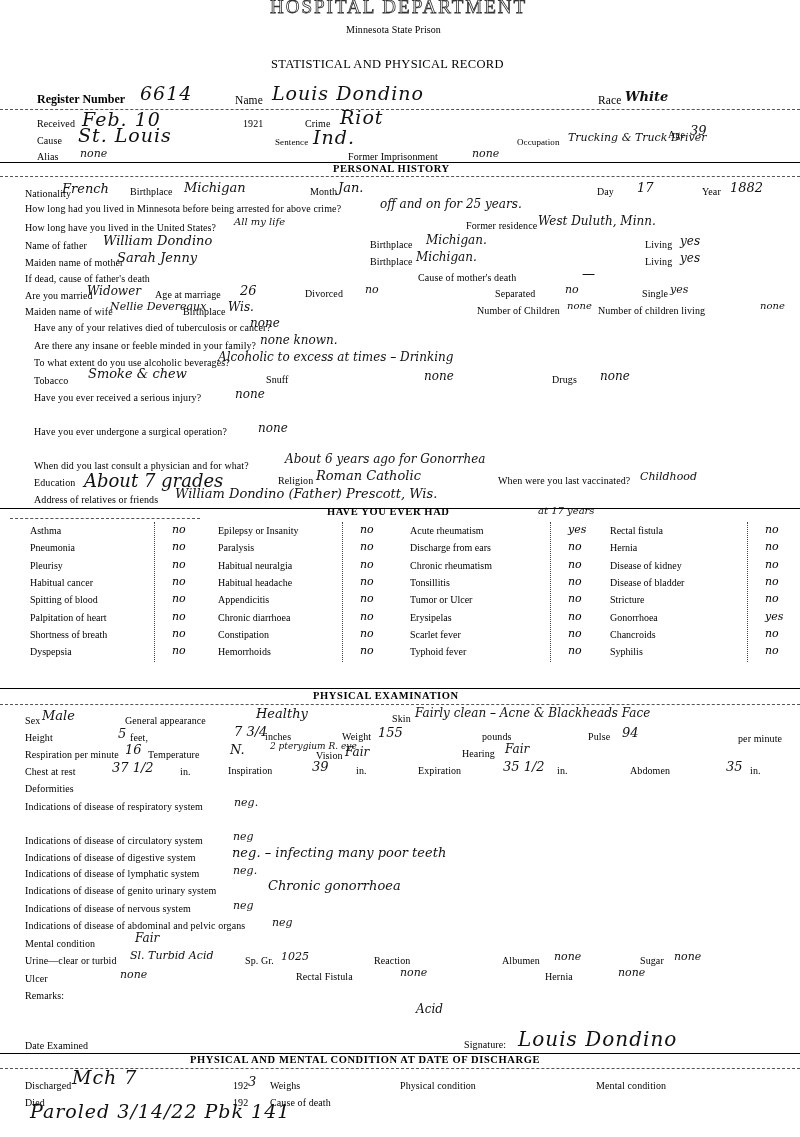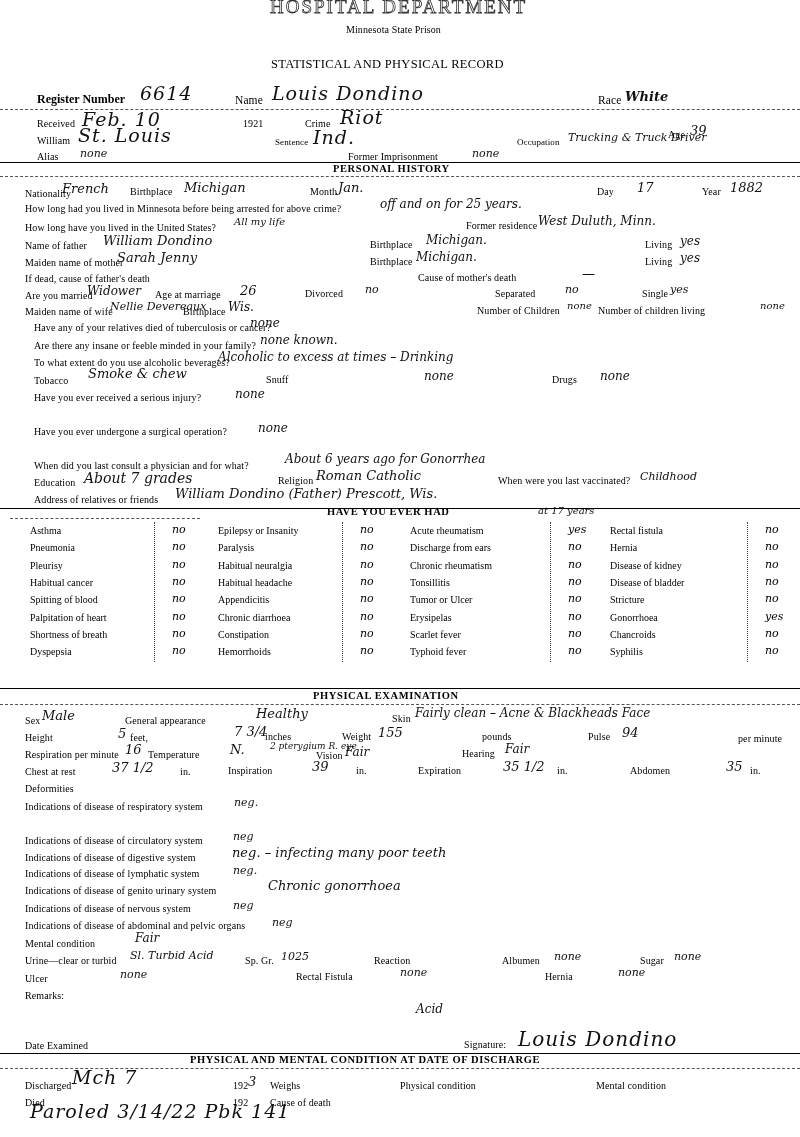--- a/index.html
+++ b/index.html
@@ -35,21 +35,21 @@
 <div class="hdash" style="left:0;top:109px;width:800px;"></div>
 
 <div class="abs lbl" style="left:37px;top:118px;">Received</div>
 <div class="abs hw-lg" style="left:82px;top:108px;">Feb. 10</div>
 <div class="abs lbl" style="left:243px;top:118px;">1921</div>
 <div class="abs lbl" style="left:305px;top:118px;">Crime</div>
 <div class="abs hw-lg" style="left:340px;top:106px;">Riot</div>
 <div class="abs lbl" style="left:668px;top:129px;">Age</div>
 <div class="abs hw" style="left:690px;top:123px;">39</div>
 
-<div class="abs lbl" style="left:37px;top:135px;">William</div>
+<div class="abs lbl" style="left:37px;top:135px;">Cause</div>
 <div class="abs hw-lg" style="left:78px;top:124px;">St. Louis</div>
 <div class="abs lbl" style="left:275px;top:137px;font-size:9px;">Sentence</div>
 <div class="abs hw-lg" style="left:313px;top:126px;">Ind.</div>
 <div class="abs lbl" style="left:517px;top:137px;font-size:9px;">Occupation</div>
 <div class="abs hw" style="left:568px;top:131px;font-size:11px;">Trucking &amp; Truck Driver</div>
 
 <div class="abs lbl" style="left:37px;top:151px;">Alias</div>
 <div class="abs hw" style="left:80px;top:147px;font-size:11px;">none</div>
 <div class="abs lbl" style="left:348px;top:151px;">Former Imprisonment</div>
 <div class="abs hw" style="left:472px;top:147px;font-size:11px;">none</div>
@@ -134,21 +134,21 @@
 <div class="abs lbl" style="left:34px;top:392px;">Have you ever received a serious injury?</div>
 <div class="abs hw" style="left:235px;top:387px;font-size:12px;">none</div>
 
 <div class="abs lbl" style="left:34px;top:426px;">Have you ever undergone a surgical operation?</div>
 <div class="abs hw" style="left:258px;top:421px;font-size:12px;">none</div>
 
 <div class="abs lbl" style="left:34px;top:460px;">When did you last consult a physician and for what?</div>
 <div class="abs hw" style="left:285px;top:452px;font-size:12px;">About 6 years ago for Gonorrhea</div>
 
 <div class="abs lbl" style="left:34px;top:477px;">Education</div>
-<div class="abs hw" style="left:84px;top:470px;font-size:14px;">About 7 grades</div>
+<div class="abs hw" style="left:84px;top:470px;font-size:18px;">About 7 grades</div>
 <div class="abs lbl" style="left:278px;top:475px;">Religion</div>
 <div class="abs hw" style="left:316px;top:468px;">Roman Catholic</div>
 <div class="abs lbl" style="left:498px;top:475px;">When were you last vaccinated?</div>
 <div class="abs hw" style="left:640px;top:470px;font-size:11px;">Childhood</div>
 
 <div class="abs lbl" style="left:34px;top:494px;">Address of relatives or friends</div>
 <div class="abs hw" style="left:175px;top:486px;">William Dondino (Father) Prescott, Wis.</div>
 <div class="hline" style="left:0;top:508px;width:800px;"></div>
 
 <div class="abs sec-title" style="left:327px;top:506px;">HAVE YOU EVER HAD</div>

